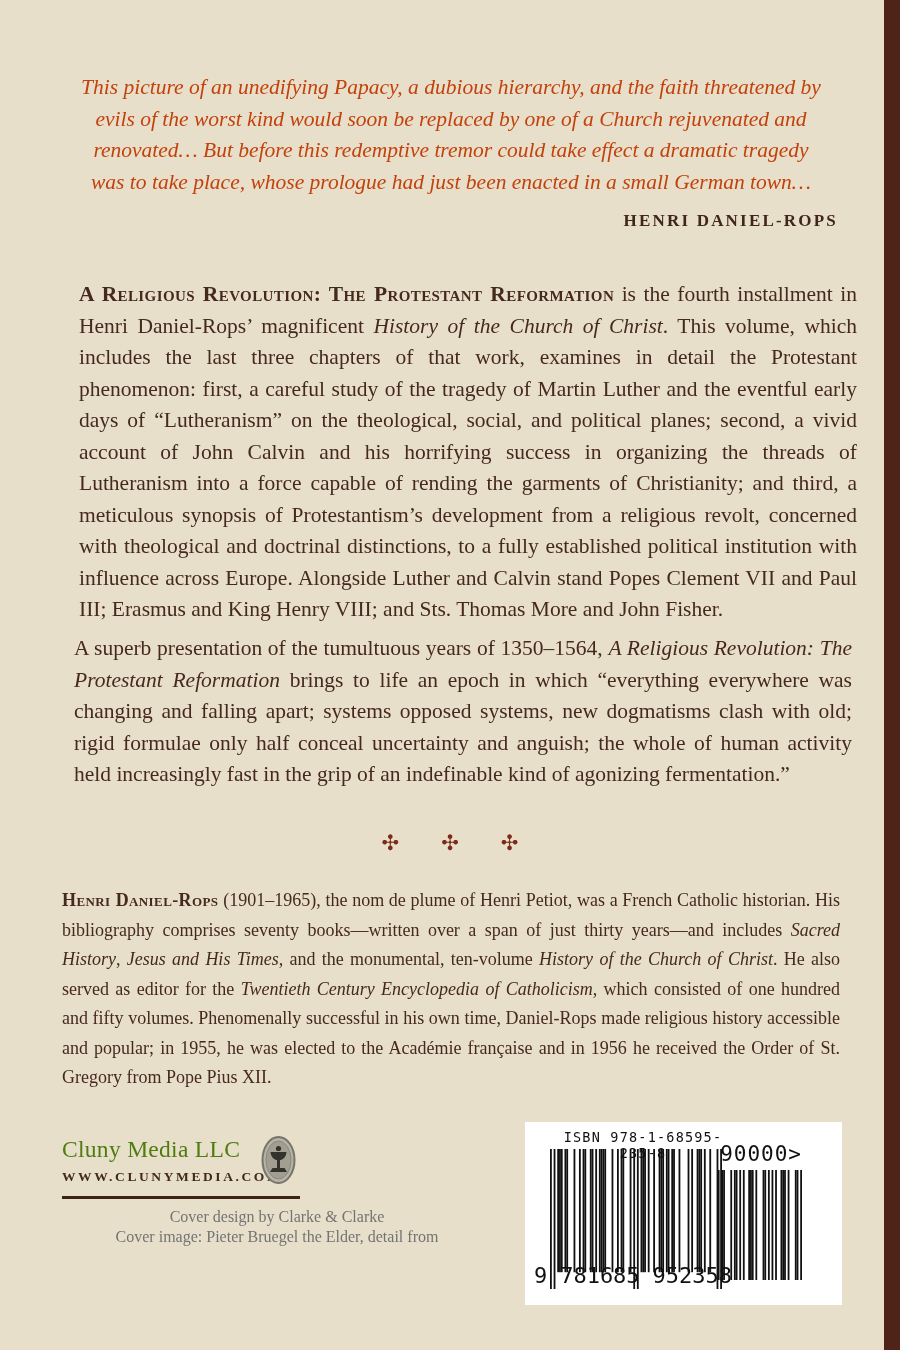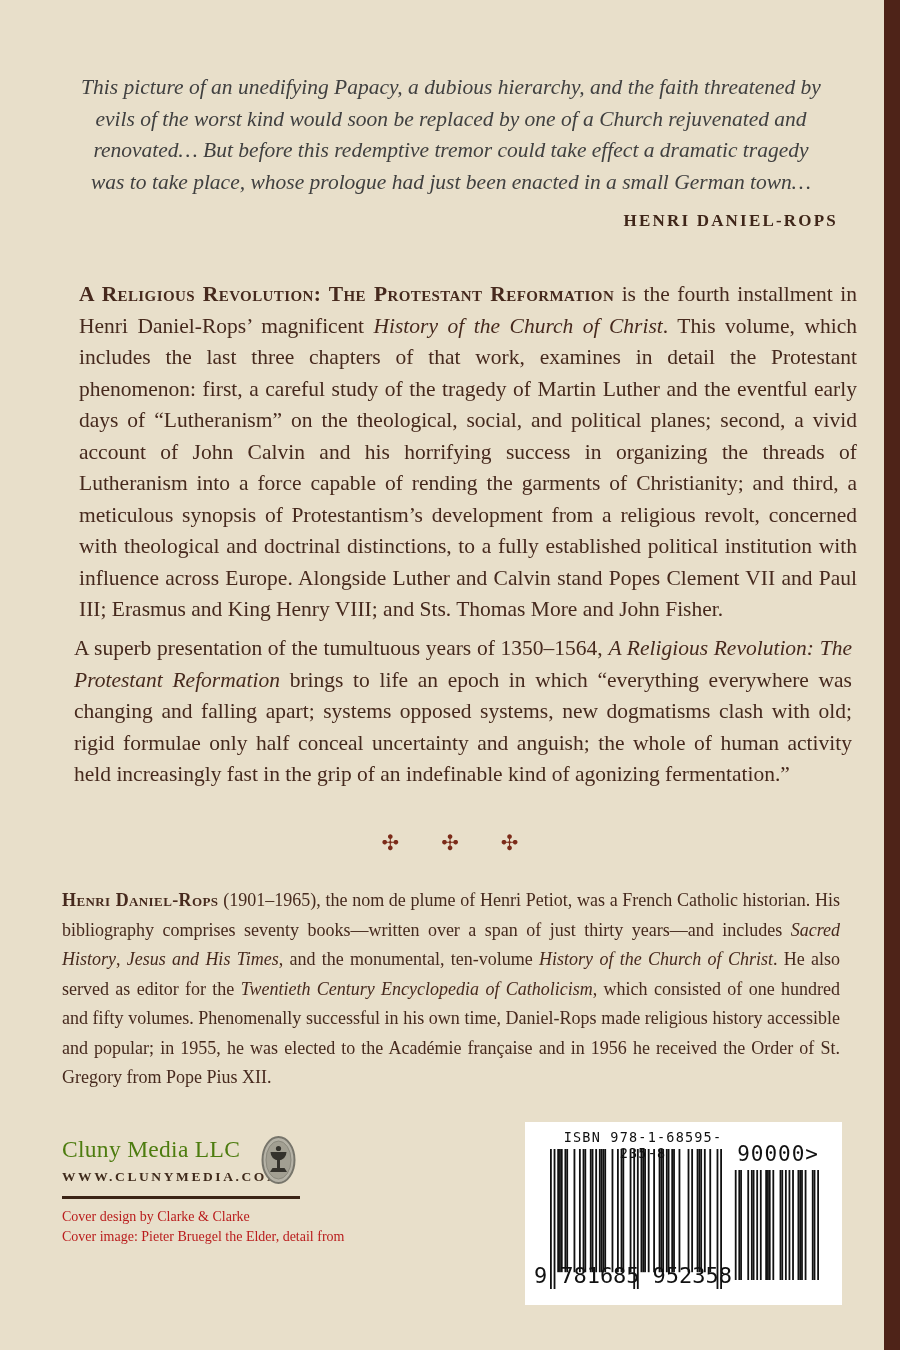--- a/index.html
+++ b/index.html
@@ -11,21 +11,21 @@
     color:#46291d;
     overflow:hidden;
   }
   .spine-band{
     position:absolute;top:0;right:0;width:16px;height:1350px;
     background:#4e2318;
   }
   .pull-quote{
     position:absolute;top:72px;left:75px;width:752px;
     font-style:italic;font-size:21.5px;line-height:31.7px;
-    text-align:center;color:#404040;
+    text-align:center;color:#c2410c;
   }
   .quote-attribution{
     position:absolute;top:211px;left:62px;width:776px;
     text-align:right;font-size:17px;font-weight:600;
     letter-spacing:2.2px;color:#3f2619;
   }
   .body-par{
     position:absolute;left:62px;width:778px;
     font-size:21.5px;line-height:31.5px;
     text-align:justify;text-justify:inter-word;
@@ -55,21 +55,21 @@
   }
   .publisher-logo{
     position:absolute;top:1135px;left:261px;width:35px;height:50px;
   }
   .credit-rule{
     position:absolute;top:1196px;left:62px;width:238px;height:3px;
     background:#3b2415;
   }
   .credits{
     position:absolute;top:1207px;left:62px;width:430px;
-    font-size:14px;line-height:19.6px;color:#b91c1c;
+    font-size:16px;line-height:19.6px;color:#737373;text-align:center;
   }
   .barcode-box{
     position:absolute;top:1122px;left:525px;width:317px;height:183px;
     background:#ffffff;
   }
   .isbn-label{
     position:absolute;top:7px;left:32px;width:172px;
     font-family:"DejaVu Sans Mono",monospace;
     font-size:13.5px;letter-spacing:1.2px;color:#111;text-align:center;
   }
@@ -78,21 +78,21 @@
   }
   .ean-main svg{position:absolute;top:0;left:0;width:100%;height:100%;}
   .ean-digits{
     position:absolute;top:114px;left:-16px;width:198px;
     display:flex;justify-content:space-between;
     font-family:"DejaVu Sans Mono",monospace;
     font-size:22px;color:#111;line-height:26px;
   }
   .ean-digits span{background:transparent;}
   .ean-addon{
-    position:absolute;top:20px;left:208px;width:86px;height:140px;
+    position:absolute;top:20px;left:191px;width:86px;height:140px;
   }
   .addon-label{
     font-family:"DejaVu Sans Mono",monospace;
     font-size:21px;color:#111;text-align:right;line-height:24px;
     letter-spacing:1px;
   }
   .addon-bars{position:relative;margin-top:4px;width:86px;height:110px;}
   .addon-bars svg{position:absolute;top:0;left:0;width:100%;height:100%;}
   .bar{fill:#111;}
 </style>

